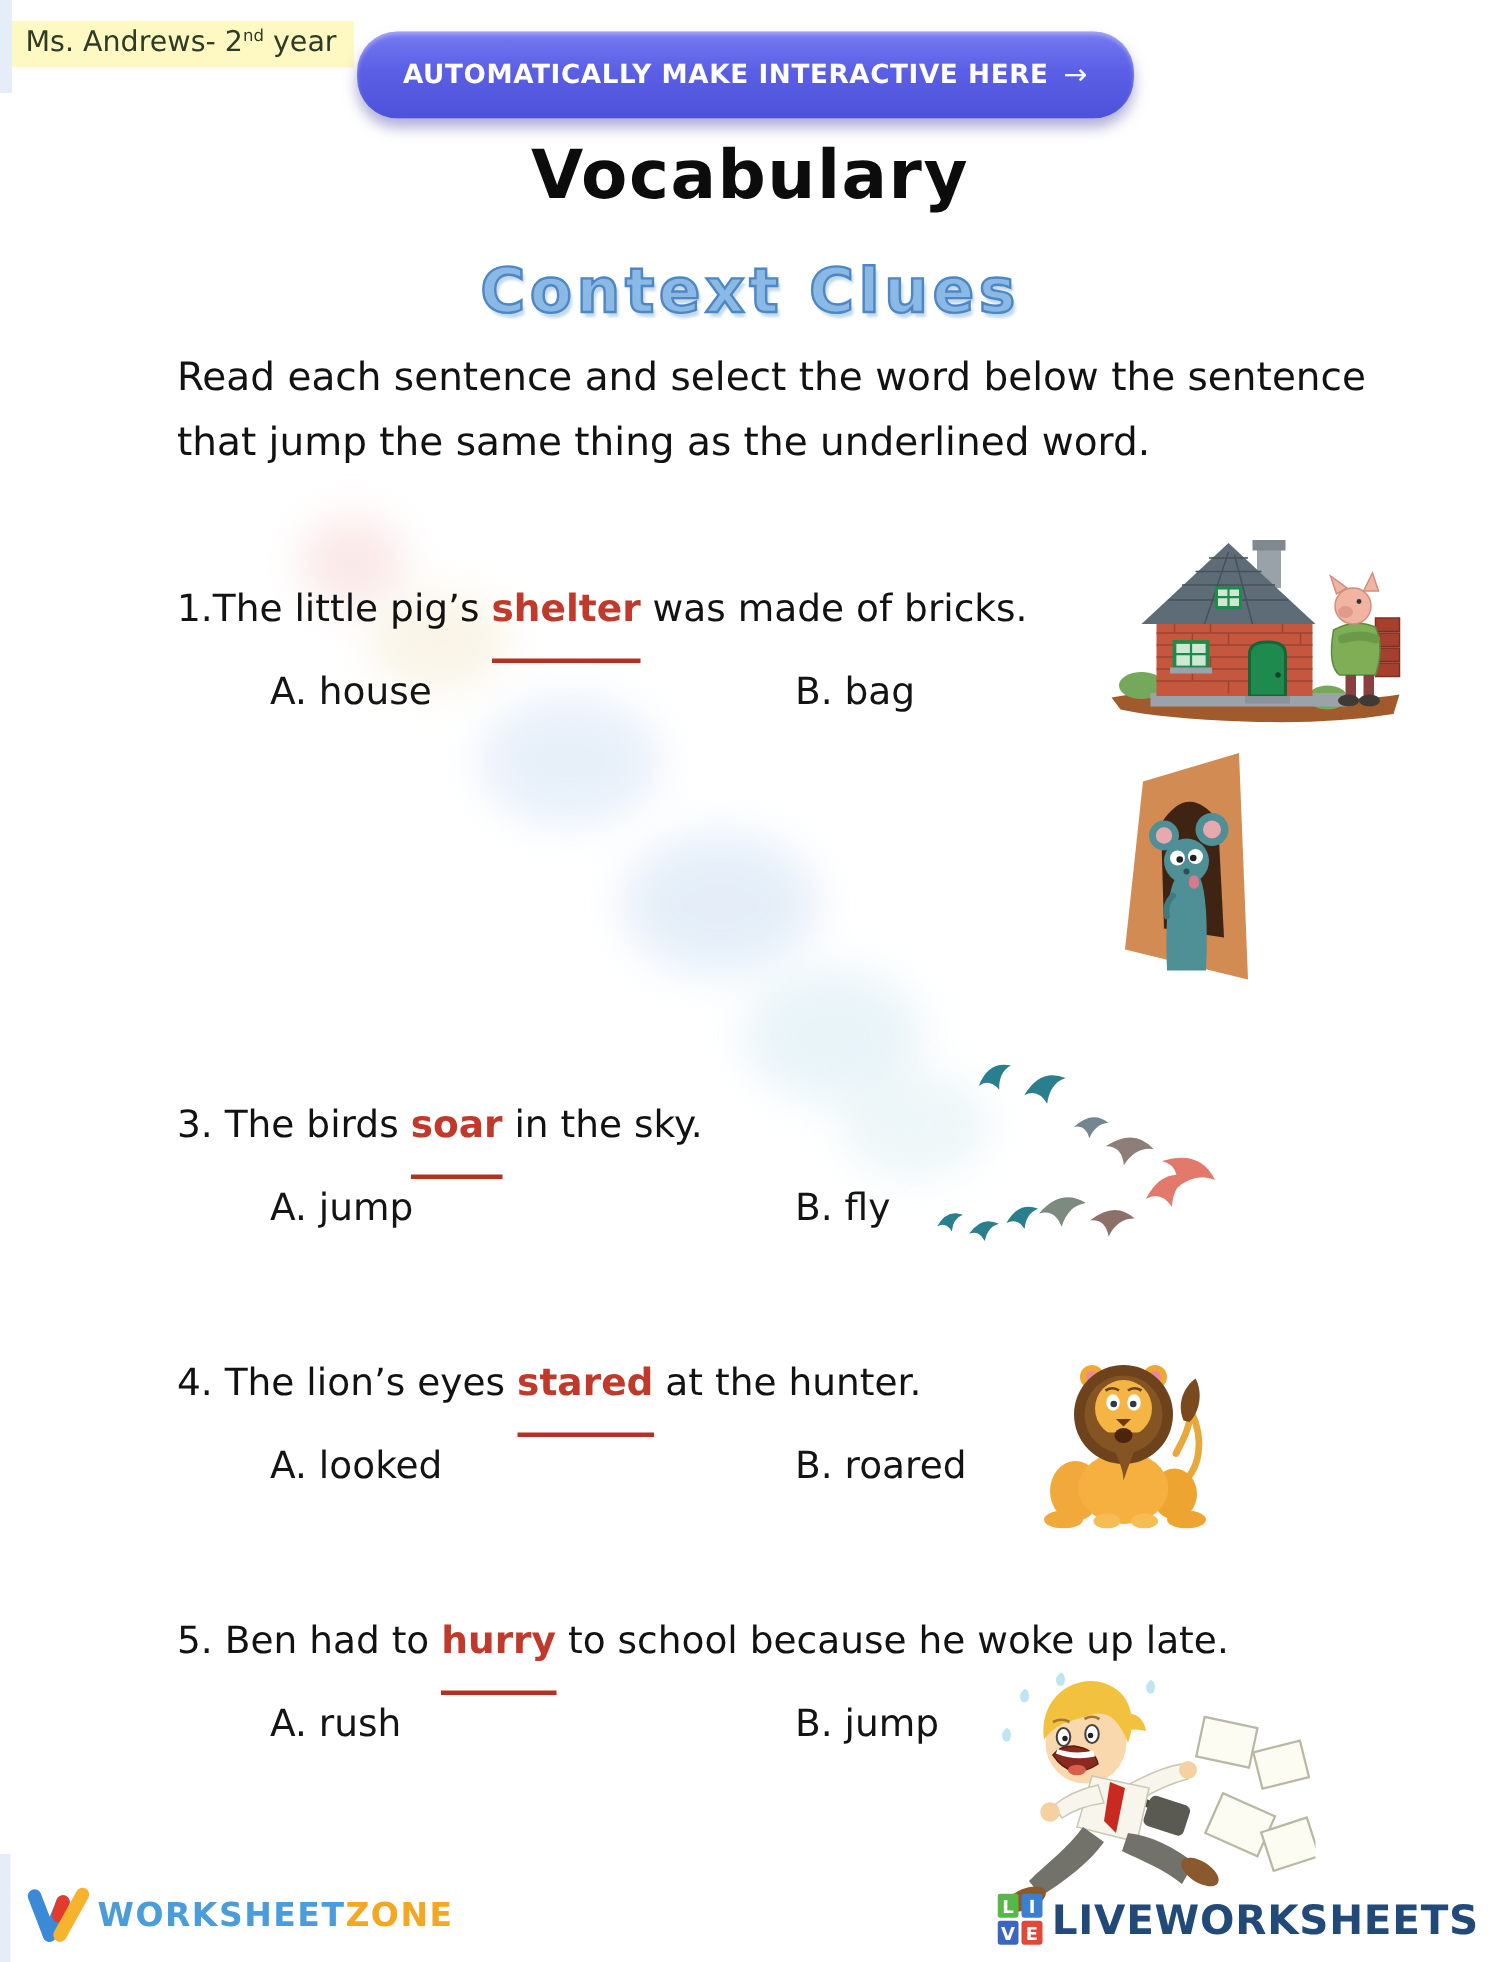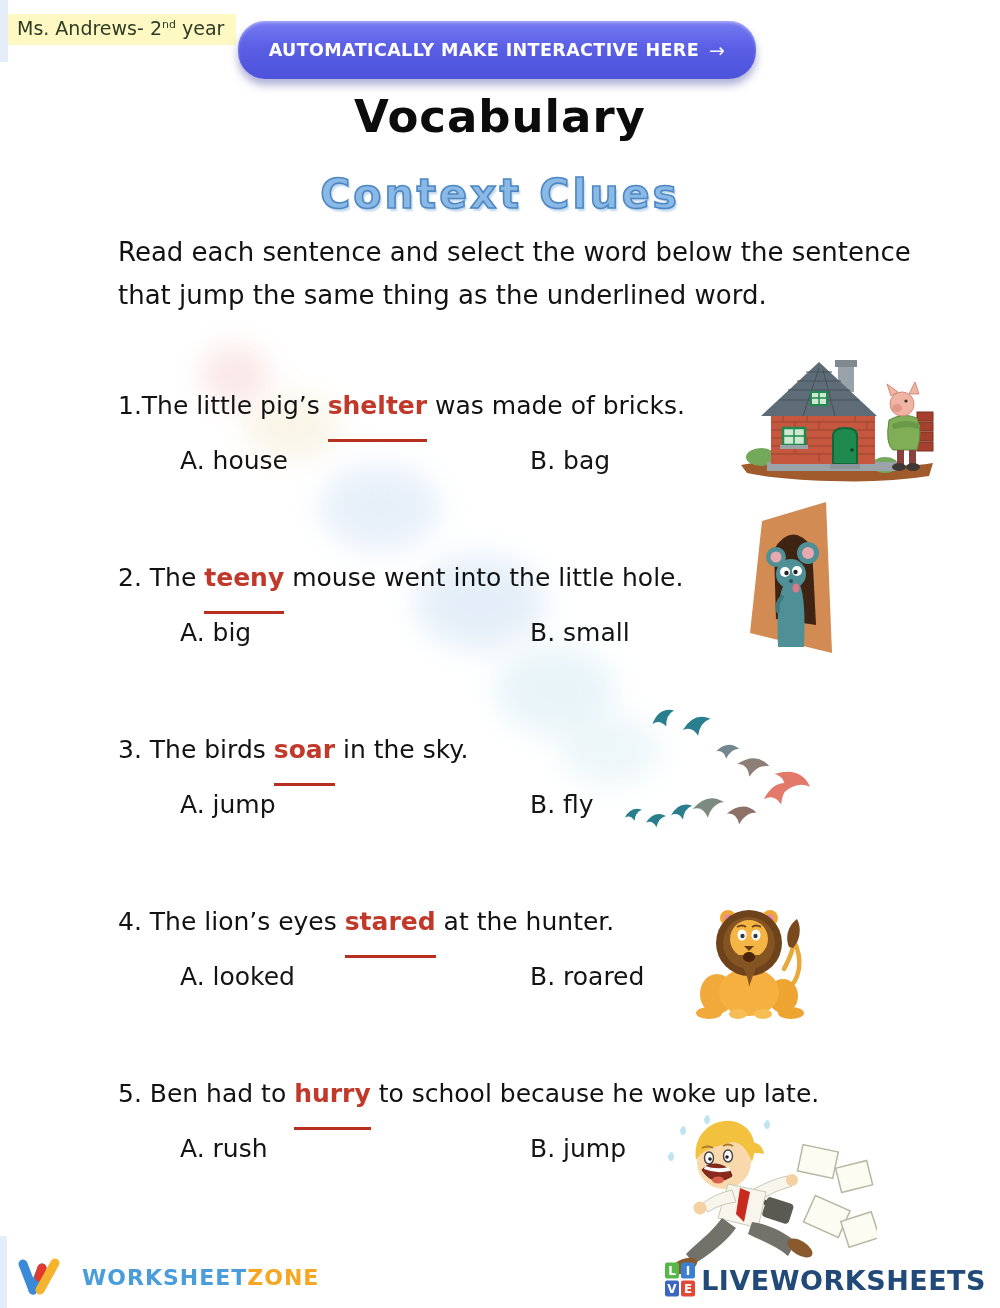--- a/index.html
+++ b/index.html
@@ -50,21 +50,21 @@
     border-bottom:3px solid #b5301f;padding-bottom:19px;
   }
   .options{position:relative;height:38px;margin-top:22px;font-size:25px;}
   .opt{position:absolute;top:0;cursor:pointer;}
   .opt-a{left:62px;}
   .opt-b{left:412px;}
   
   .illus{position:absolute;}
   .illus svg{width:100%;height:100%;display:block;}
   
-  .wz-logo{position:absolute;left:16px;top:1256px;display:flex;align-items:center;gap:20px;cursor:pointer;}
+  .wz-logo{position:absolute;left:16px;top:1256px;display:flex;align-items:center;gap:3px;cursor:pointer;}
   .wz-icon{width:46px;height:42px;}
   .wz-text{font-size:22px;font-weight:bold;letter-spacing:1px;}
   .wz-blue{color:#4a9cdb;}
   .wz-orange{color:#f5a623;}
   .lw-logo{position:absolute;right:14px;top:1262px;display:flex;align-items:center;gap:5px;cursor:pointer;}
   .lw-icon{width:31px;height:36px;}
   .lw-text{font-size:27px;font-weight:bold;color:#224a78;letter-spacing:.5px;}
 </style>
 </head>
 <body>
@@ -98,27 +98,20 @@
   </div>
 
   <section class="question" style="top:388px;">
     <p class="sentence"><span>1.The little pig’s </span><span class="keyword">shelter</span><span> was made of bricks.</span></p>
     <div class="options">
       <span class="opt opt-a">A. house</span>
       <span class="opt opt-b">B. bag</span>
     </div>
   </section>
 
-  <section class="question" style="top:560px;">
-    <p class="sentence"><span>2. The </span><span class="keyword">teeny</span><span> mouse went into the little hole.</span></p>
-    <div class="options">
-      <span class="opt opt-a">A. big</span>
-      <span class="opt opt-b">B. small</span>
-    </div>
-  </section>
 
   <section class="question" style="top:732px;">
     <p class="sentence"><span>3. The birds </span><span class="keyword">soar</span><span> in the sky.</span></p>
     <div class="options">
       <span class="opt opt-a">A. jump</span>
       <span class="opt opt-b">B. fly</span>
     </div>
   </section>
 
   <section class="question" style="top:904px;">

